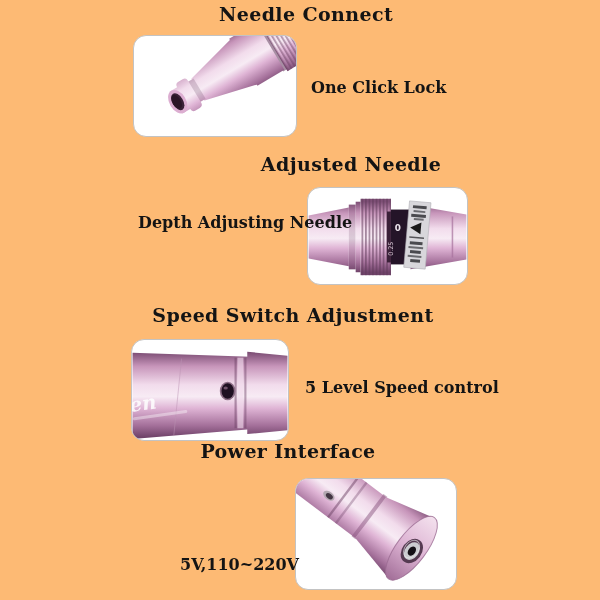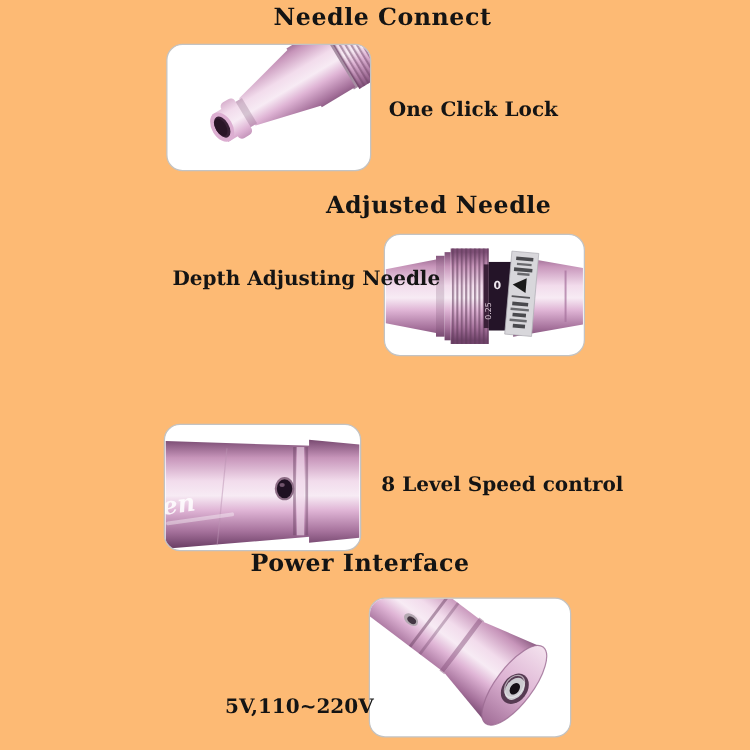--- a/index.html
+++ b/index.html
@@ -116,20 +116,21 @@
         <rect x="103" y="60" width="15" height="2" fill="#6a6a6e"></rect>
         <rect x="105" y="64" width="11" height="3" fill="#4a4a4e"></rect>
         <rect x="103" y="69" width="14" height="2" fill="#6a6a6e"></rect>
         <rect x="106" y="73" width="10" height="3" fill="#4a4a4e"></rect>
       </g>
     </svg>
   </div>
 
   <div class="caption centered" id="c2a">Depth Adjusting Needle</div>
 
+  <div class="title" id="t3">Speed Switch Adjustment</div>
 
   <div class="photo" id="p3">
     <svg viewBox="0 0 158 102" xmlns="http://www.w3.org/2000/svg">
       <defs>
         <linearGradient id="g-c" x1="0" y1="13" x2="0" y2="99" gradientUnits="userSpaceOnUse">
           <stop offset="0" stop-color="#7e4f76"></stop>
           <stop offset="0.16" stop-color="#c795ba"></stop>
           <stop offset="0.38" stop-color="#f2dcec"></stop>
           <stop offset="0.52" stop-color="#f7ebf4"></stop>
           <stop offset="0.66" stop-color="#dfb4d5"></stop>
@@ -144,21 +145,21 @@
       <rect x="114" y="18" width="2.2" height="72" fill="#6d4366" opacity="0.45"></rect>
       <polygon points="117,12 158,16 158,92 117,96" fill="url(#g-c)"></polygon>
       <ellipse cx="97" cy="52" rx="8" ry="9.5" fill="#8d6d86"></ellipse>
       <ellipse cx="97" cy="52" rx="6.3" ry="7.8" fill="#1f1022"></ellipse>
       <ellipse cx="95" cy="49" rx="2.2" ry="1.6" fill="#7a5c74" opacity="0.9"></ellipse>
       <text transform="rotate(-8 8 66)" x="-3" y="72" font-family="DejaVu Serif, serif" font-size="20" font-style="italic" font-weight="bold" fill="#ffffff" opacity="0.85">en</text>
       <rect x="0" y="75" width="56" height="3.2" rx="1.5" fill="#ffffff" opacity="0.38" transform="rotate(-8 28 76)"></rect>
     </svg>
   </div>
 
-  <div class="caption" id="c3">8 Level Speed control</div>
+  <div class="caption" id="c3">5 Level Speed control</div>
 
   <div class="title" id="t4">Power Interface</div>
 
   <div class="photo" id="p4">
     <svg viewBox="0 0 162 112" xmlns="http://www.w3.org/2000/svg">
       <defs>
         <linearGradient id="g-d" x1="0" y1="-40" x2="0" y2="40" gradientUnits="userSpaceOnUse">
           <stop offset="0" stop-color="#7e4f76"></stop>
           <stop offset="0.16" stop-color="#c795ba"></stop>
           <stop offset="0.38" stop-color="#f2dcec"></stop>

